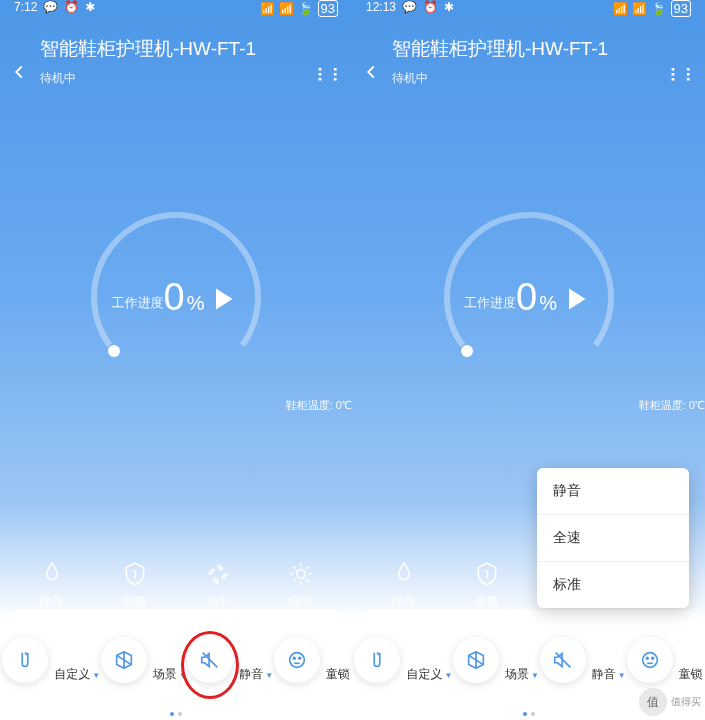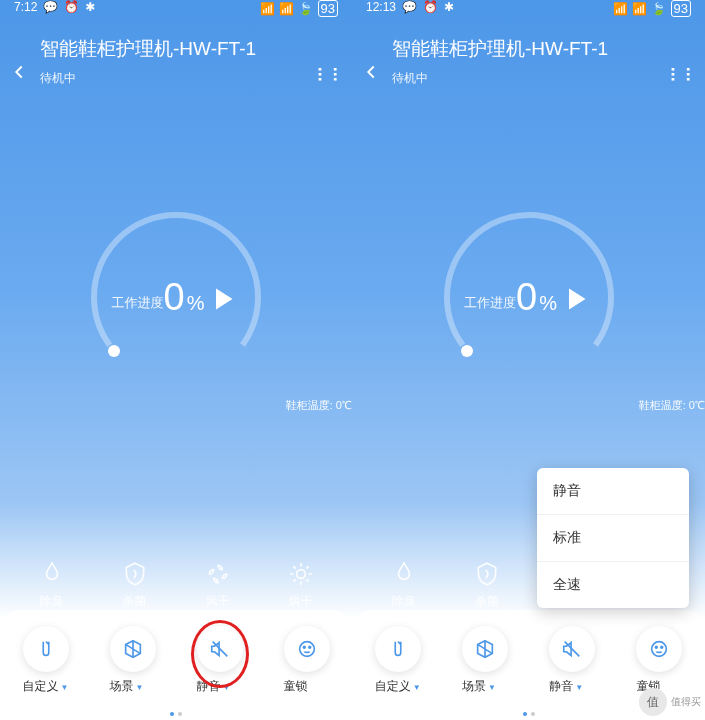--- a/index.html
+++ b/index.html
@@ -20,21 +20,21 @@
 .gauge-svg{position:absolute;top:0;left:0}
 .glabel{font-size:13px;opacity:.9;margin-top:12px}
 .gval{font-size:38px;font-weight:300;display:flex;align-items:baseline}
 .gval .pct{font-size:20px;margin-left:2px}
 .play{margin-top:8px}
 .temp{text-align:right;color:#fff;font-size:11px;margin-top:1px;opacity:.95}
 .modes{position:absolute;bottom:110px;left:0;right:0;display:flex;justify-content:space-around;padding:0 10px}
 .mode{display:flex;flex-direction:column;align-items:center;gap:6px;color:#fff;font-size:12px;opacity:.95}
 .mode svg{width:26px;height:26px}
 .bottom{position:absolute;bottom:0;left:0;right:0;height:110px;background:#fff;border-radius:20px 20px 0 0;display:flex;justify-content:space-around;align-items:center;padding:8px 2px 18px}
-.btn{display:flex;flex-direction:column;align-items:flex-start;gap:6px;font-size:12px;color:#333;position:relative}
+.btn{display:flex;align-items:flex-end;gap:6px;font-size:12px;color:#333;position:relative}
 .circ{width:46px;height:46px;border-radius:50%;background:#fff;box-shadow:0 2px 8px rgba(0,0,0,.12);display:flex;align-items:center;justify-content:center}
 .circ svg{width:22px;height:22px}
 .dd{font-size:8px;color:#4d97e8;margin-left:2px}
 .ring{position:absolute;top:-6px;left:-6px;width:58px;height:68px;border:3px solid #e02020;border-radius:50%;pointer-events:none}
 .popup{position:absolute;right:16px;bottom:112px;width:152px;background:#fff;border-radius:6px;box-shadow:0 4px 16px rgba(0,0,0,.2);overflow:hidden;z-index:5}
 .popup-item{padding:14px 16px;font-size:14px;color:#333}
 .popup-item+.popup-item{border-top:1px solid #f0f0f0}
 .watermark{position:absolute;right:4px;bottom:4px;display:flex;align-items:center;gap:4px;font-size:10px;color:#999;z-index:10}
 .watermark .wm-circle{width:28px;height:28px;border-radius:50%;background:#e8e8e8;display:flex;align-items:center;justify-content:center;font-size:12px;color:#666}
 .dots{position:absolute;bottom:4px;left:50%;transform:translateX(-50%);display:flex;gap:4px}
@@ -236,22 +236,22 @@
       <svg viewBox="0 0 24 24" fill="none" stroke="#fff" stroke-width="1.5">
           <circle cx="12" cy="12" r="4"></circle>
           <path d="M12 2v3M12 19v3M2 12h3M19 12h3M5 5l2 2M17 17l2 2M5 19l2-2M17 7l2-2"></path>
         </svg>
       <span>烘干</span>
     </div>
   </div>
 
   <div class="popup">
     <div class="popup-item">静音</div>
+    <div class="popup-item">全速</div>
     <div class="popup-item">标准</div>
-    <div class="popup-item">全速</div>
   </div>
 
   <div class="bottom">
     <div class="btn">
       <div class="circ">
           <svg viewBox="0 0 24 24" fill="none" stroke="#4d97e8" stroke-width="1.8">
             <path d="M9 4v12a3 3 0 106 0V4"></path>
             <path d="M12 4l3 3"></path>
           </svg>
         </div>

